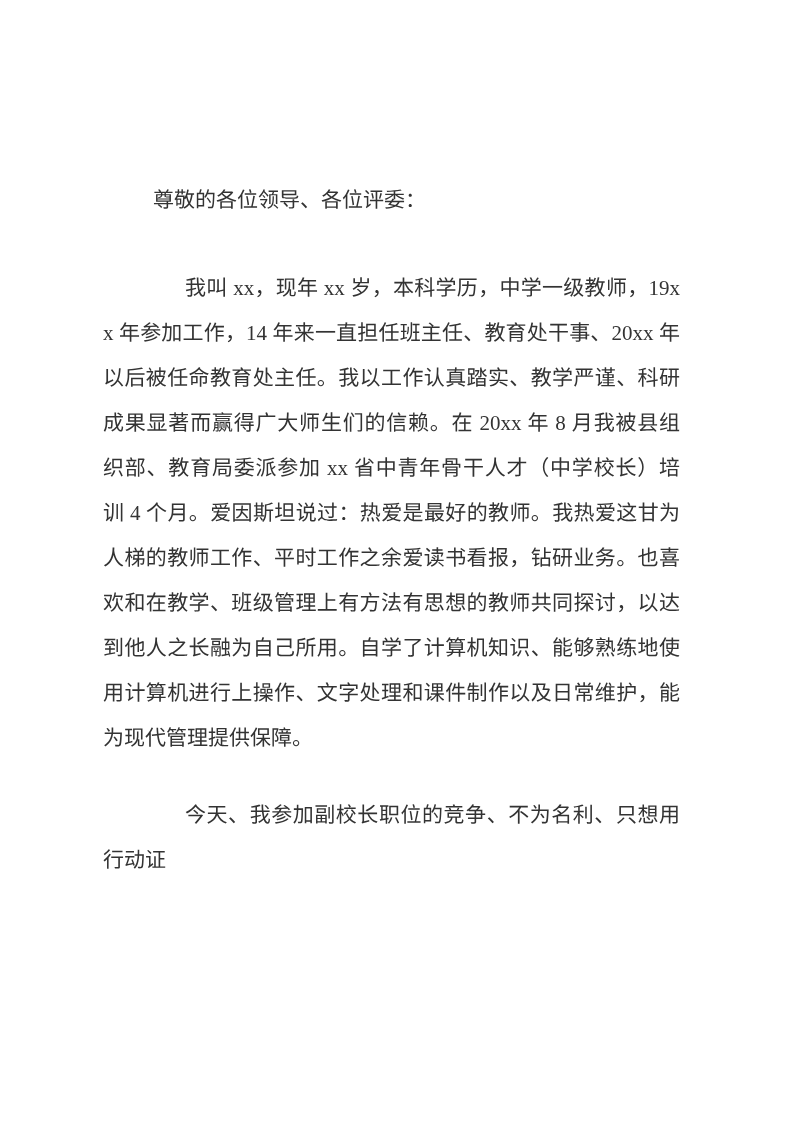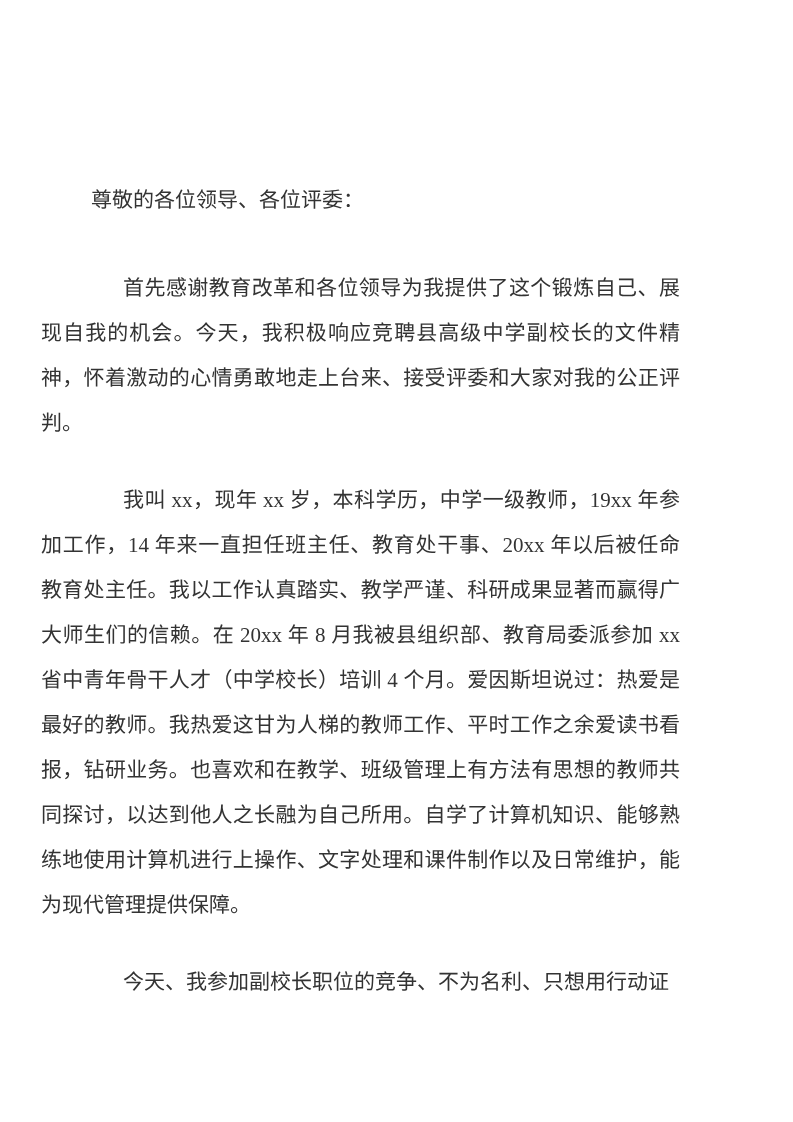--- a/index.html
+++ b/index.html
@@ -7,21 +7,21 @@
     padding: 0;
     background: #ffffff;
   }
   .page {
     position: relative;
     width: 793px;
     height: 1122px;
     margin: 0;
     background: #ffffff;
     box-sizing: border-box;
-    padding: 178px 113px 0 41px;
+    padding: 178px 113px 0 103px;
     font-family: "Liberation Serif", "DejaVu Serif", serif;
     font-size: 21px;
     line-height: 45px;
     color: #333333;
     text-align: justify;
     overflow: hidden;
   }
   .page p {
     margin: 0;
     word-break: break-all;
@@ -43,18 +43,17 @@
     margin-bottom: 0 !important;
   }
 </style>
 </head>
 <body>
 
 <div class="page">
   <p class="salutation">尊敬的各位领导、各位评委：</p>
 
 
-  <p class="body-para">首先感谢教育改革和各位领导为我提供了这个锻炼自己、展现自我的机会。今天，我积极响应竞聘县高级中学副校长的文件精神，怀着激动的心情勇敢地走上台来、接受评委和大家对我的公正评判。</p>
 
   <p class="body-para">我叫 xx，现年 xx 岁，本科学历，中学一级教师，19xx 年参加工作，14 年来一直担任班主任、教育处干事、20xx 年以后被任命教育处主任。我以工作认真踏实、教学严谨、科研成果显著而赢得广大师生们的信赖。在 20xx 年 8 月我被县组织部、教育局委派参加 xx 省中青年骨干人才（中学校长）培训 4 个月。爱因斯坦说过：热爱是最好的教师。我热爱这甘为人梯的教师工作、平时工作之余爱读书看报，钻研业务。也喜欢和在教学、班级管理上有方法有思想的教师共同探讨，以达到他人之长融为自己所用。自学了计算机知识、能够熟练地使用计算机进行上操作、文字处理和课件制作以及日常维护，能为现代管理提供保障。</p>
 
   <p class="closing-para">今天、我参加副校长职位的竞争、不为名利、只想用行动证</p>
 </div>
 
 </body></html>

